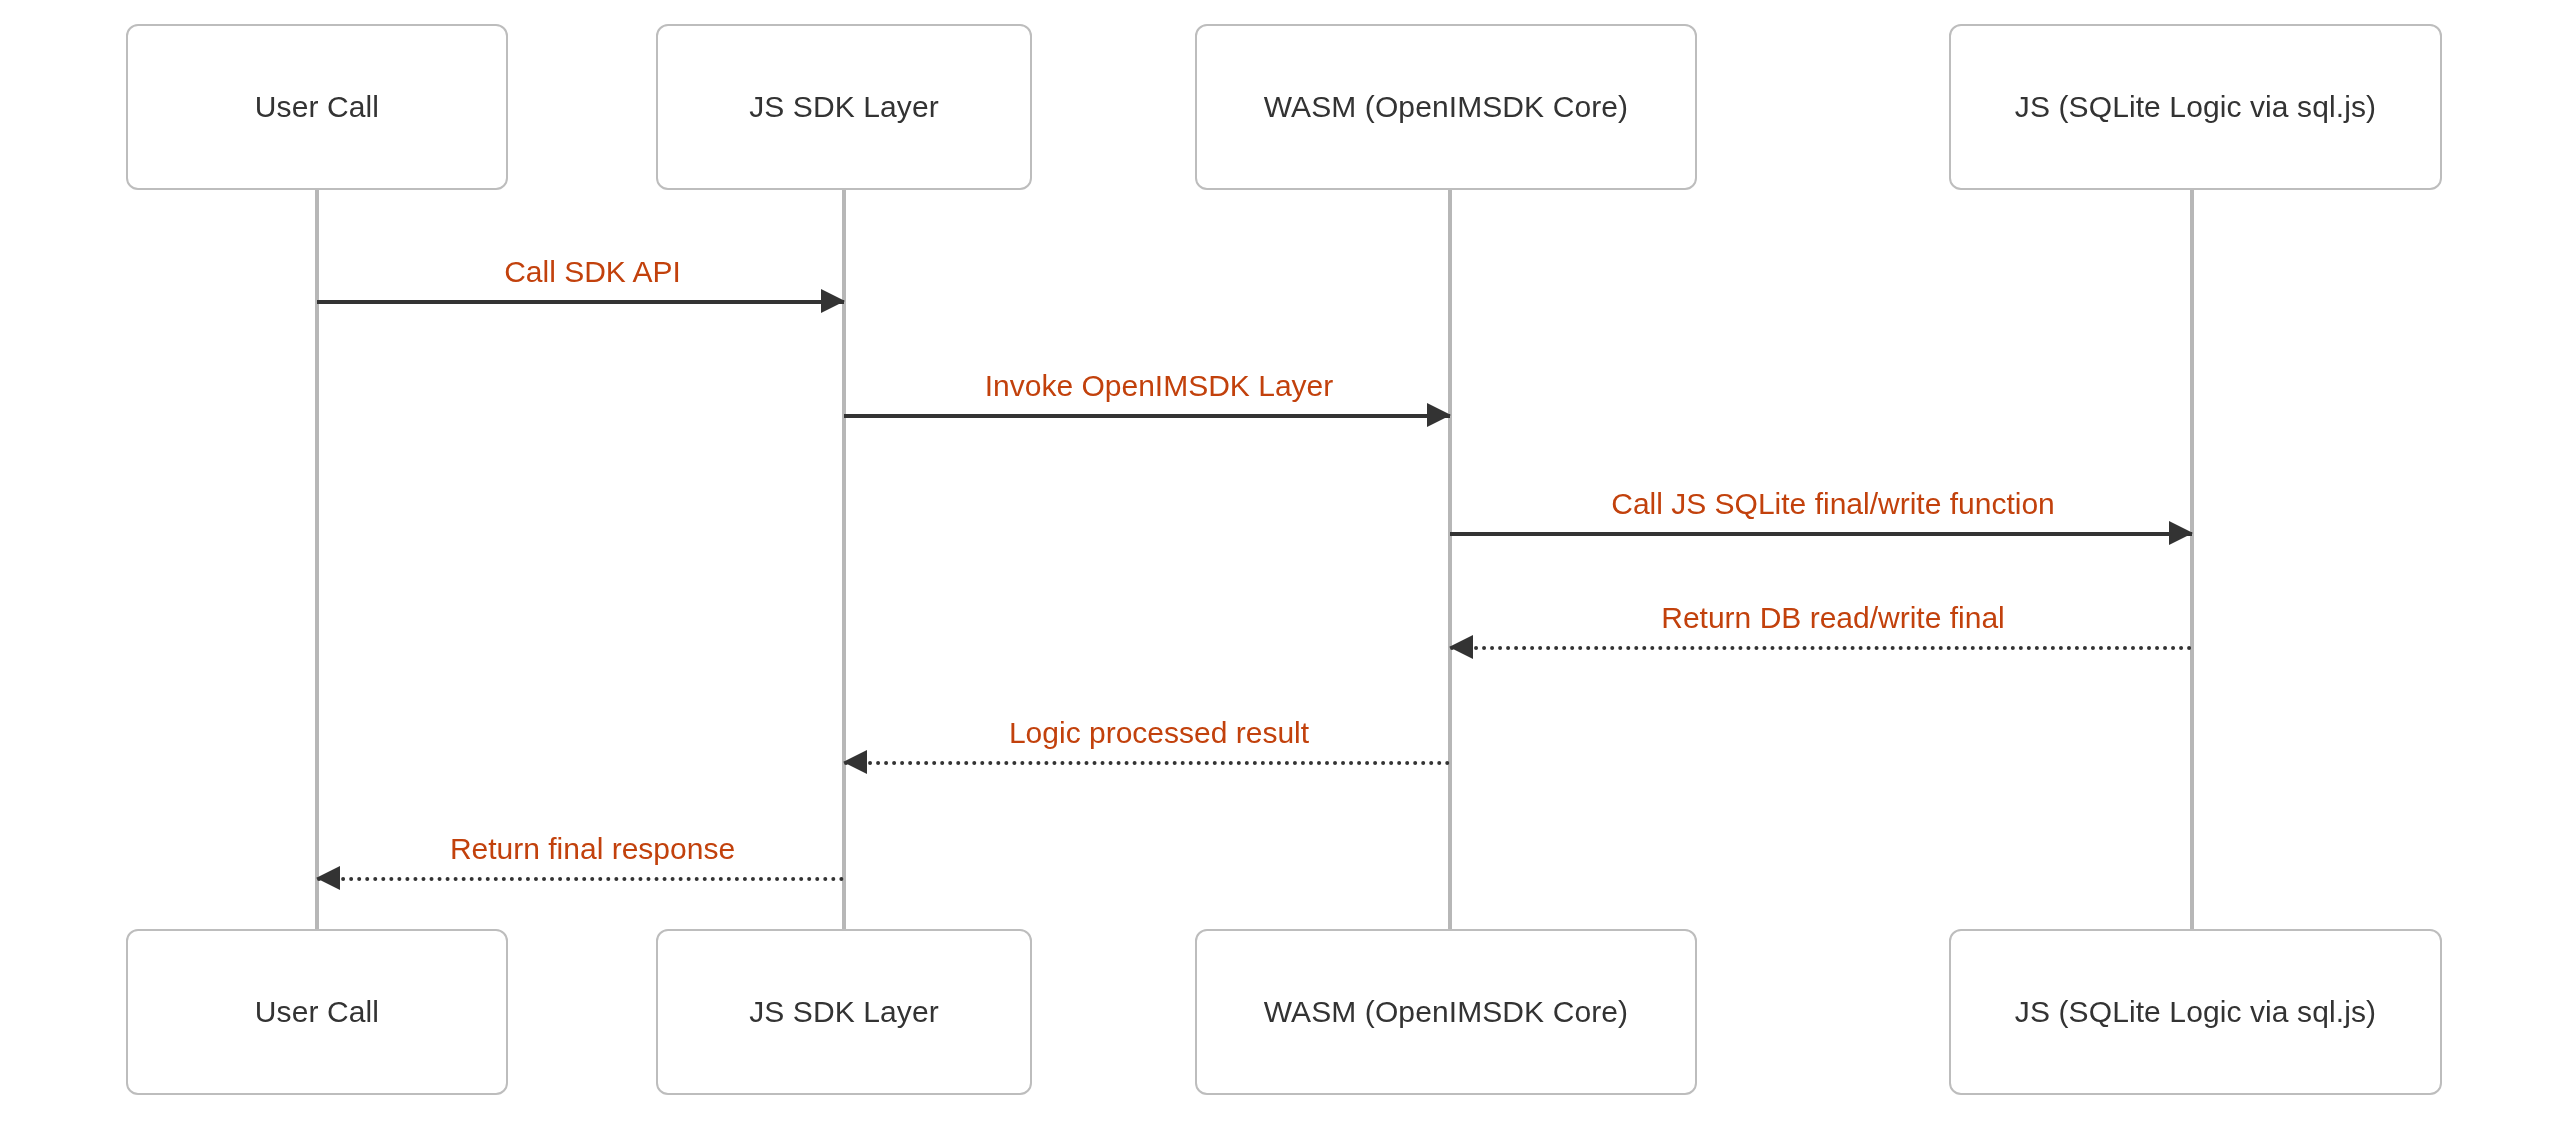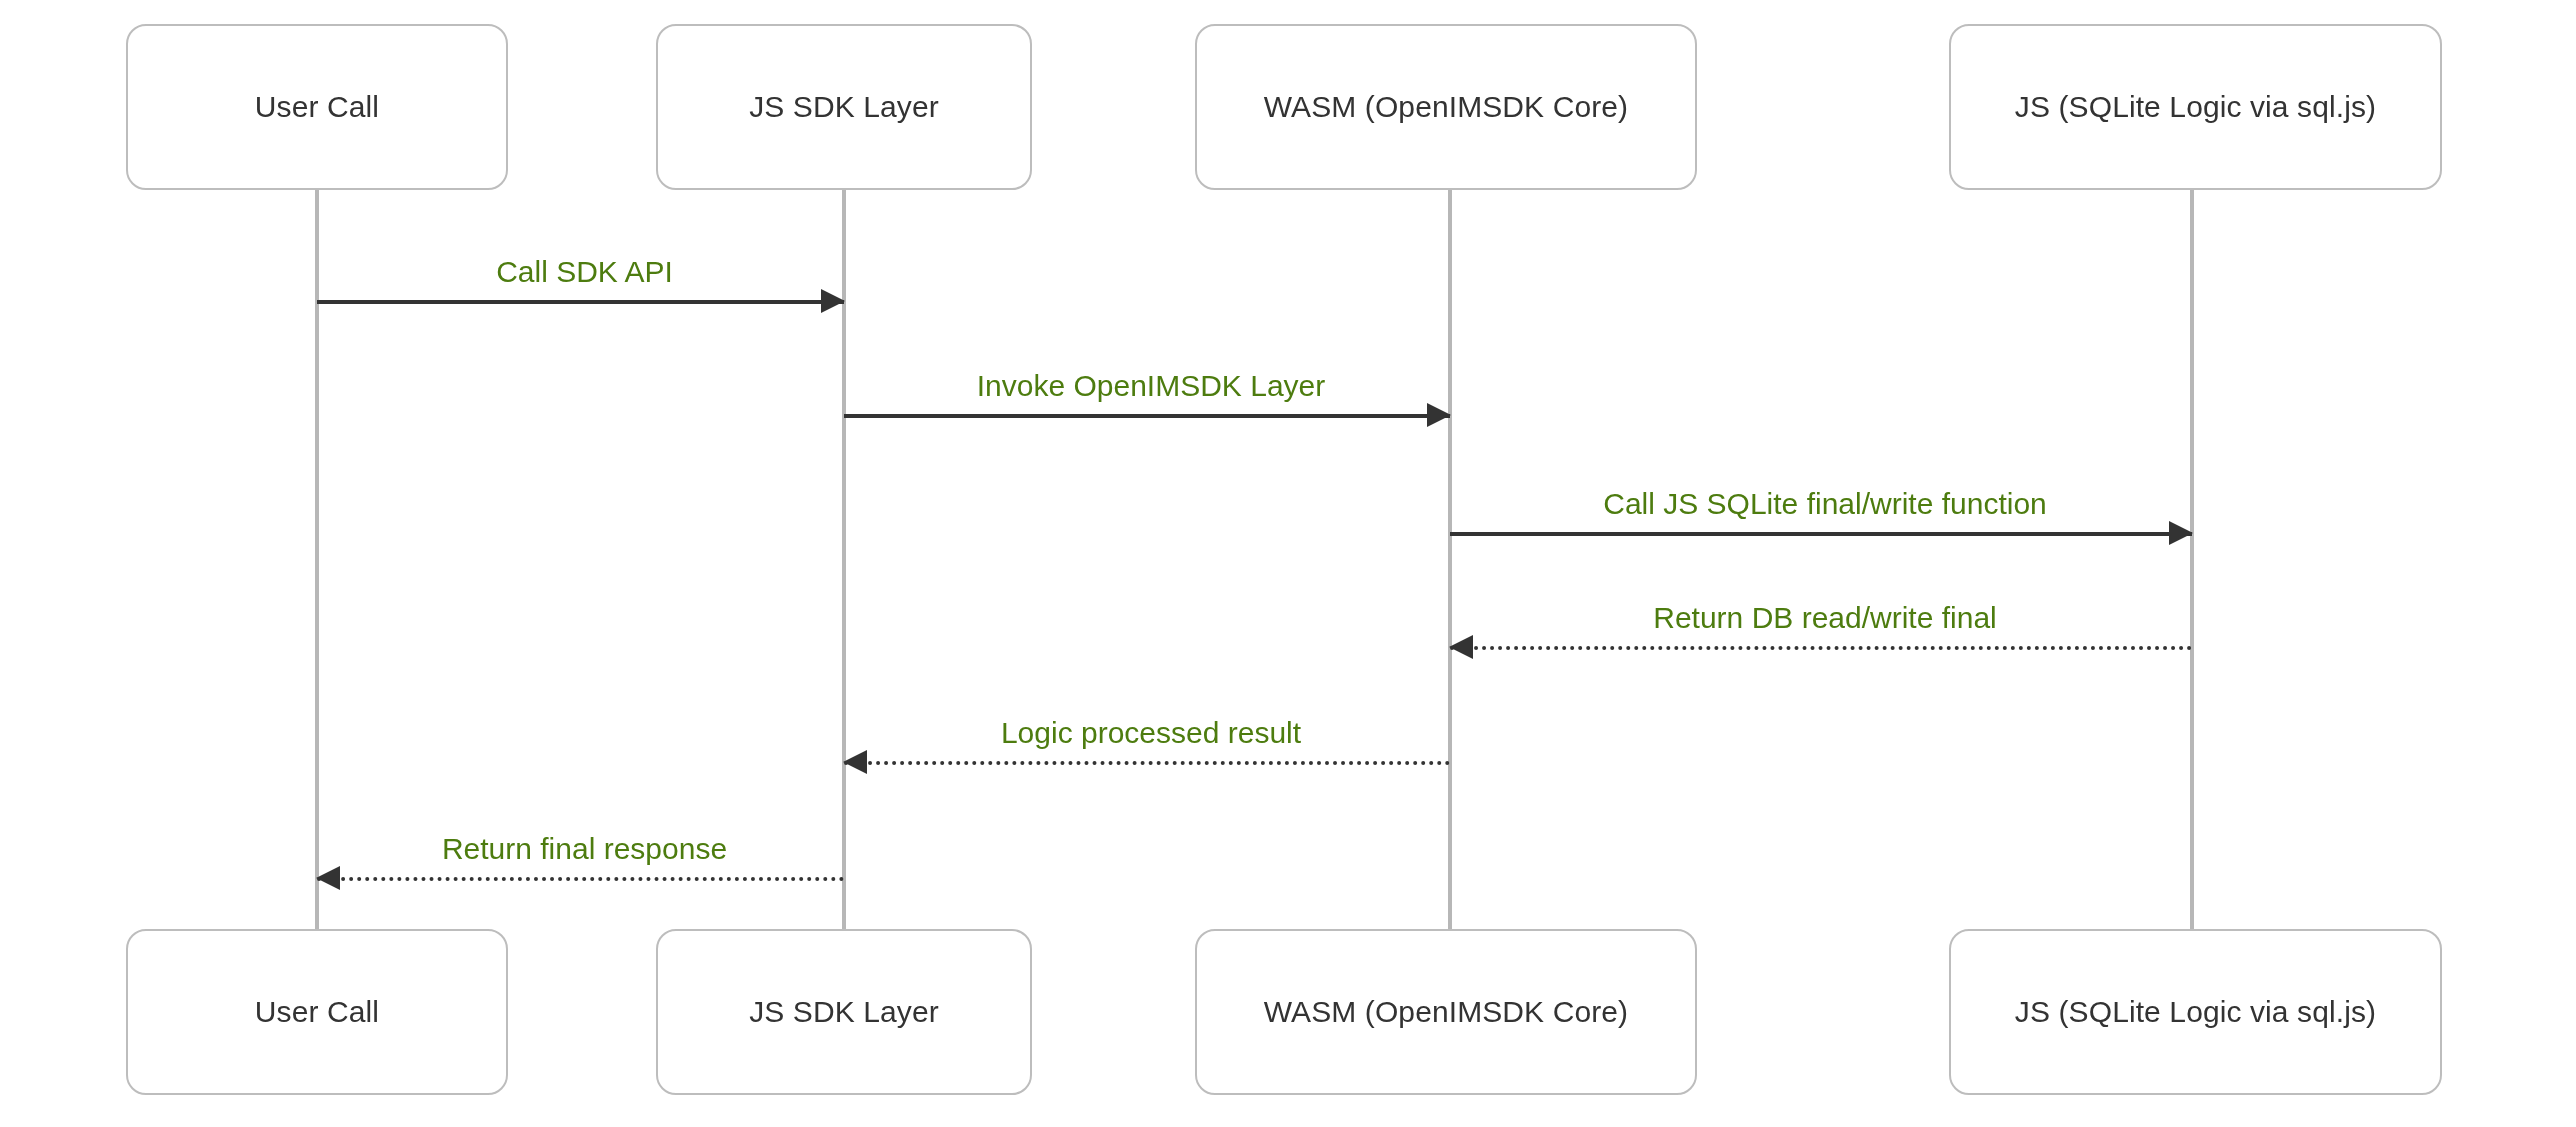--- a/index.html
+++ b/index.html
@@ -17,21 +17,21 @@
     position: relative;
     width: 2576px;
     height: 1127px;
     background: #ffffff;
   }
   
   .participant-box {
     position: absolute;
     box-sizing: border-box;
     border: 2.7px solid #bdbdbd;
-    border-radius: 20px;
+    border-radius: 12px;
     background: #ffffff;
     display: flex;
     align-items: center;
     justify-content: center;
     z-index: 5;
   }
   .participant-label {
     font-family: "Liberation Sans", sans-serif;
     font-size: 30px;
     color: #333333;
@@ -78,27 +78,27 @@
     border-left: 24px solid #333333;
   }
   .arrowhead.left {
     left: -1.3px;
     border-top: 12.7px solid transparent;
     border-bottom: 12.7px solid transparent;
     border-right: 24px solid #333333;
   }
   .msg-label {
     position: absolute;
-    left: 4px;
+    left: 12px;
     width: 100%;
     bottom: 14.8px;
     text-align: center;
     font-family: "Liberation Sans", sans-serif;
     font-size: 30px;
-    color: #4d7c0f;
+    color: #c2410c;
     white-space: nowrap;
     line-height: 1;
   }
 </style>
 </head>
 <body>
 
 <div id="diagram">
 
 <div class="lifeline" style="left: 315px; top: 190px; height: 739px;"></div>

